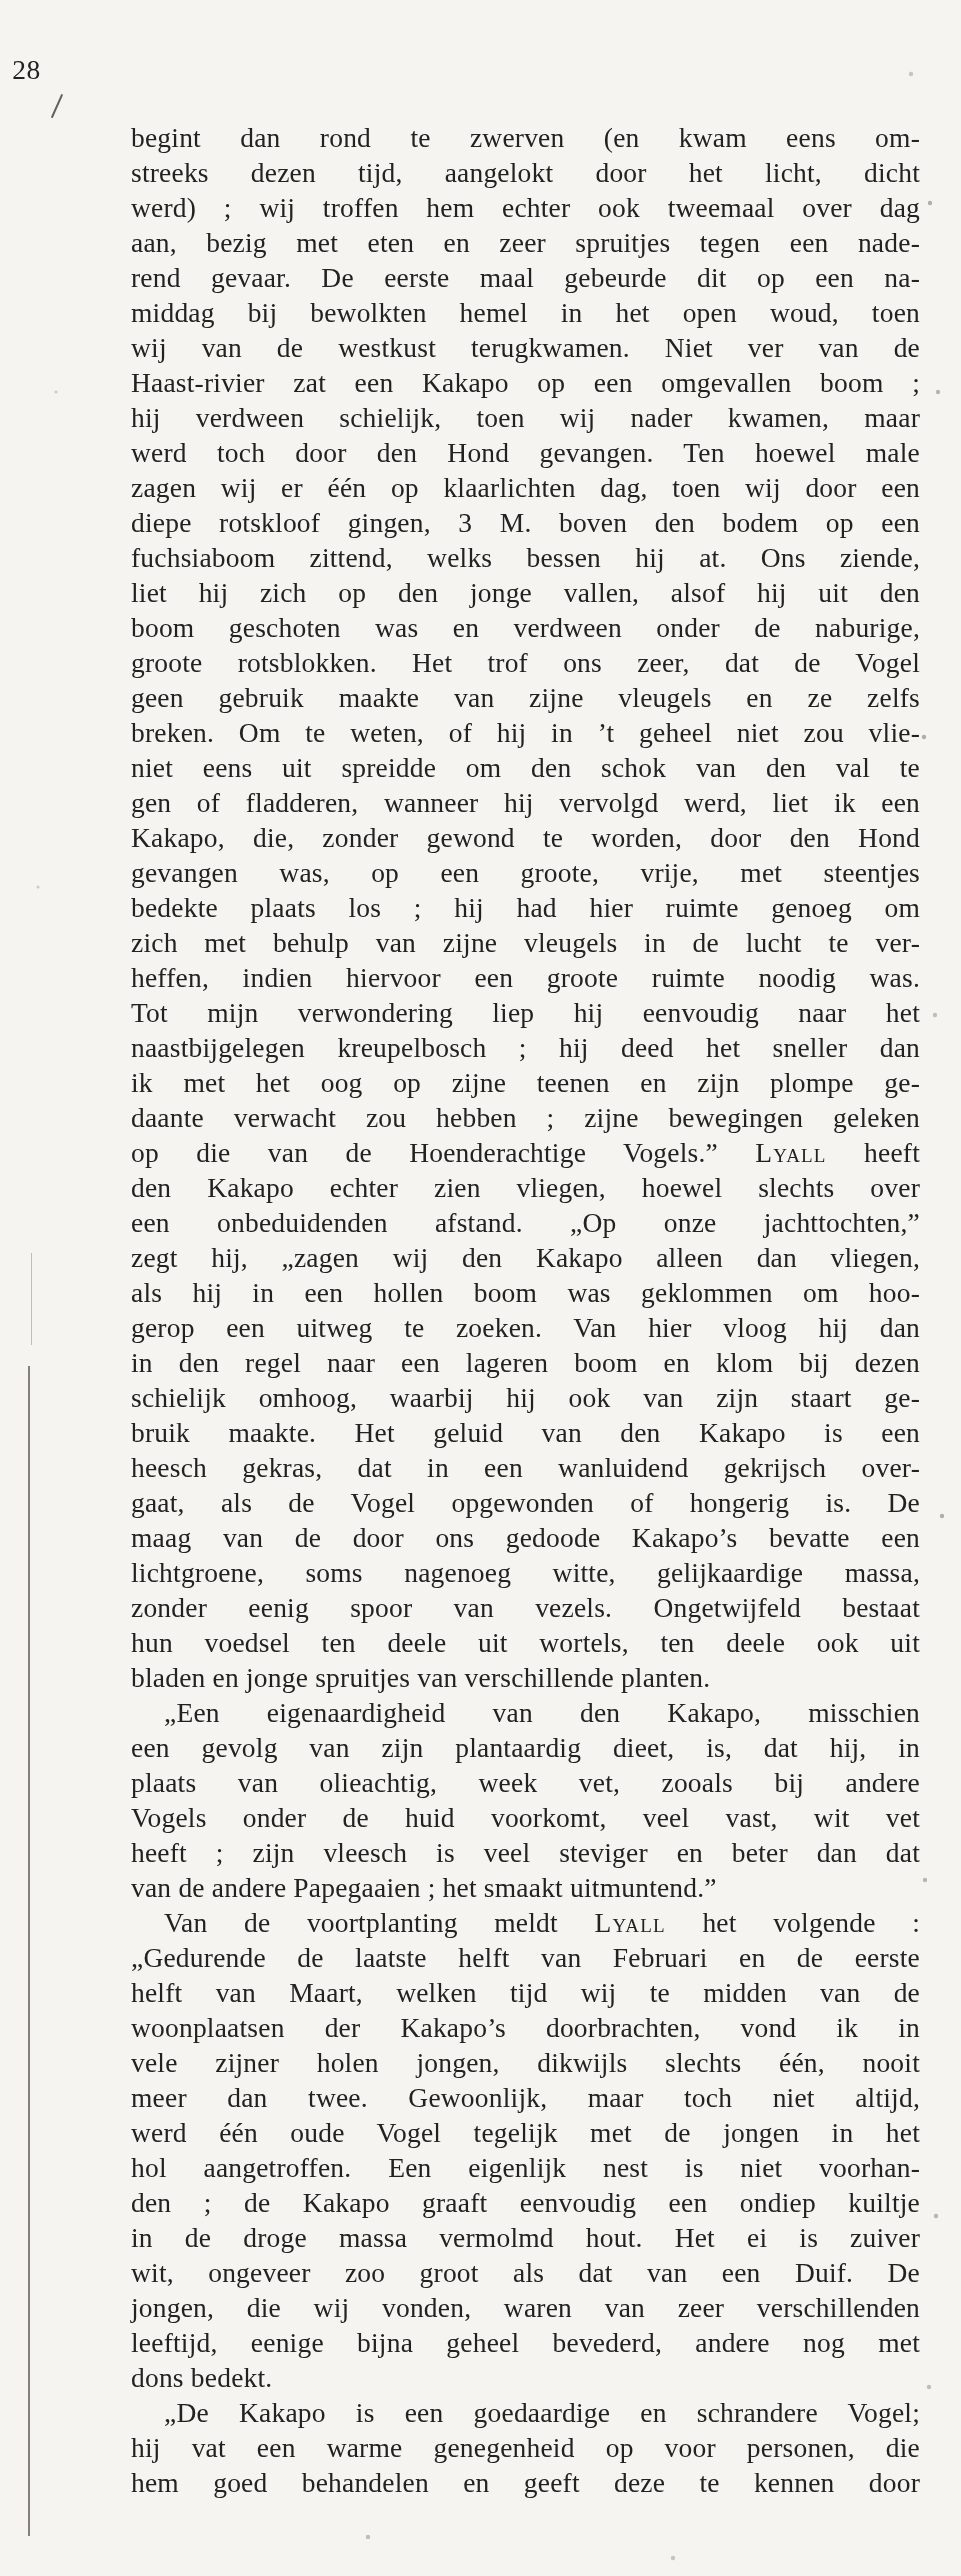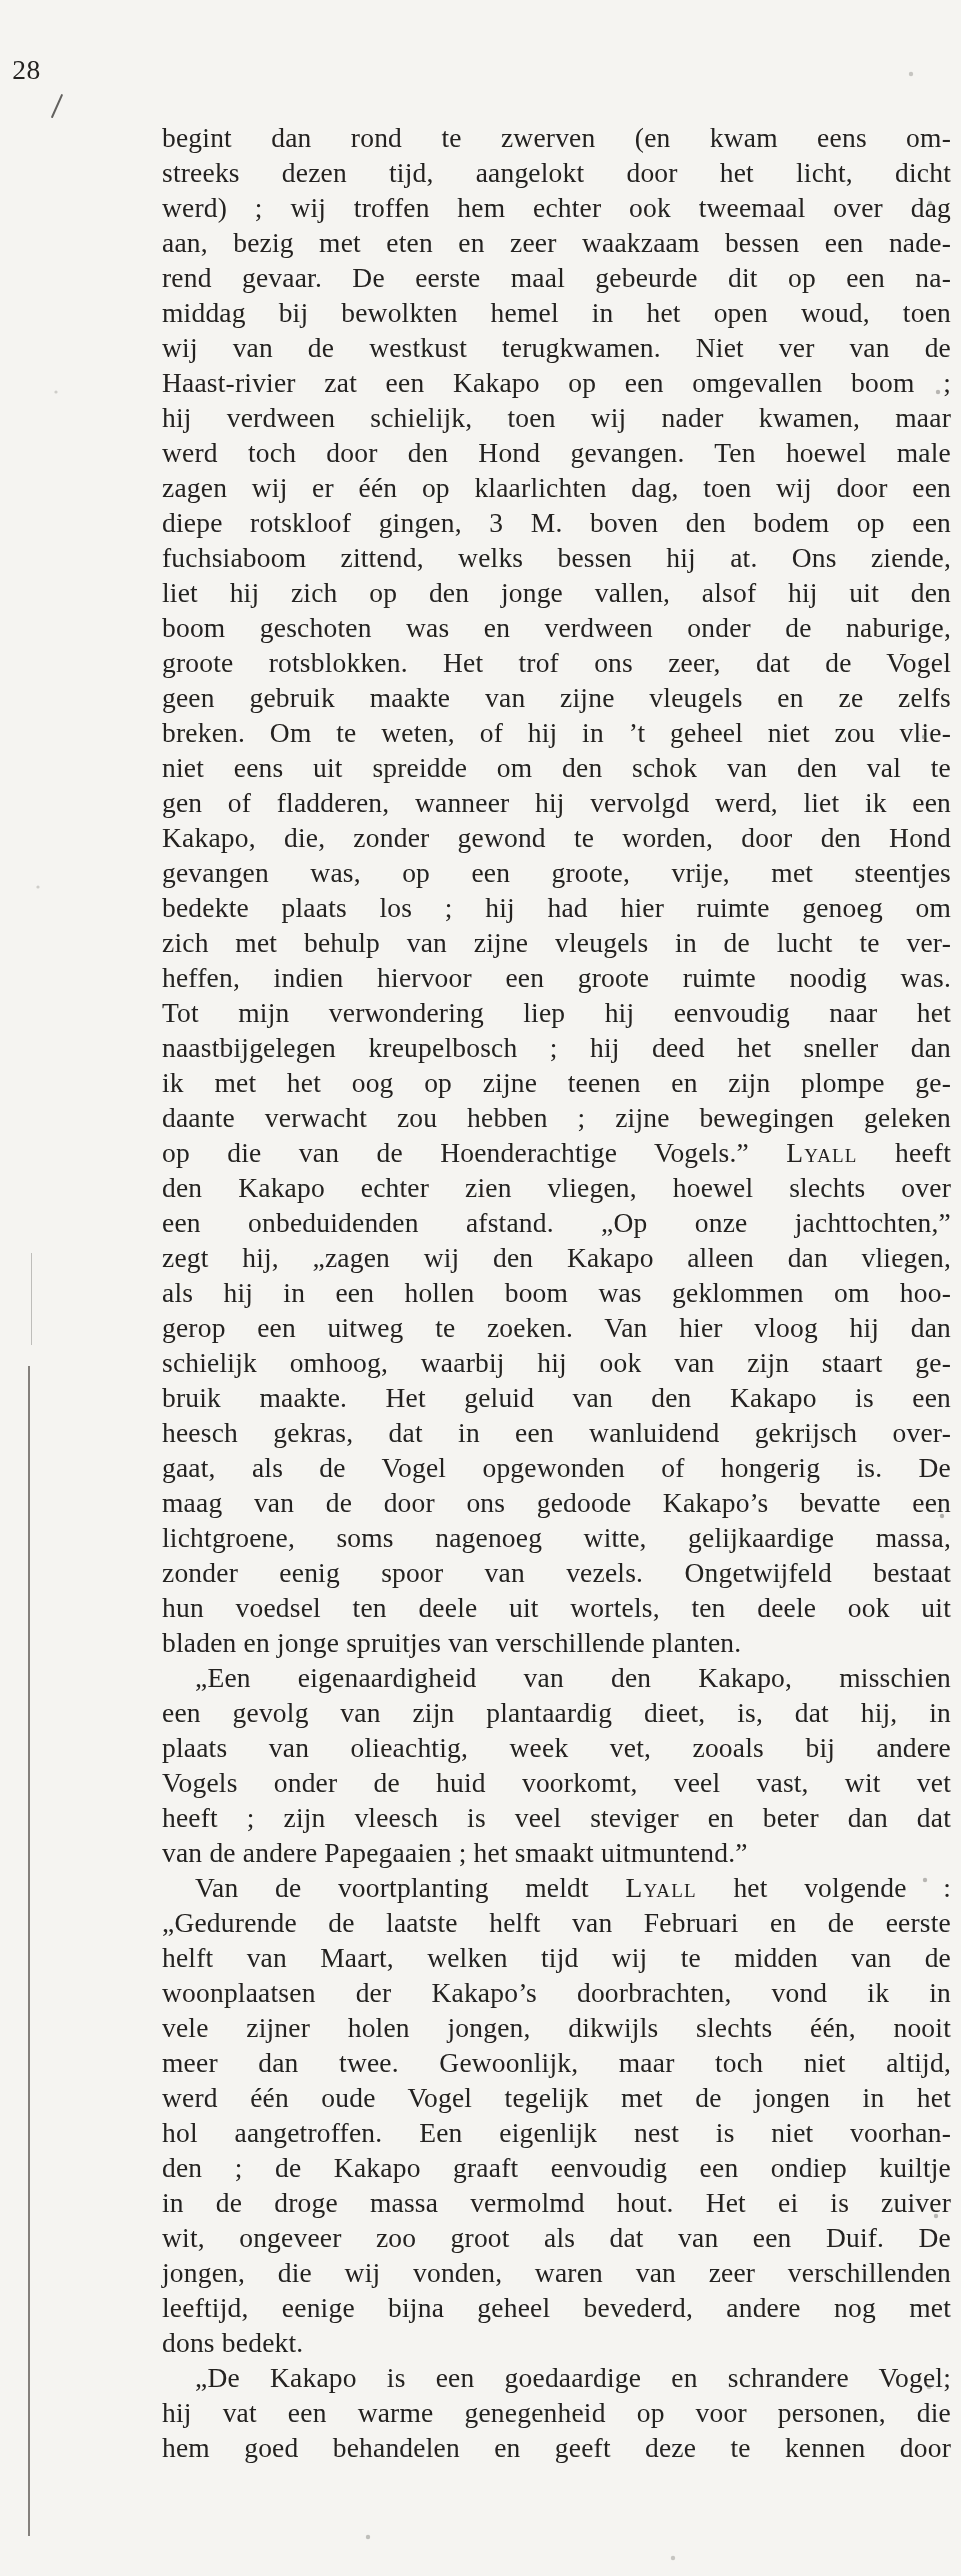--- a/index.html
+++ b/index.html
@@ -35,21 +35,20 @@
     border-radius: 1.2px;
   }
   .text-block {
     position: absolute;
     left: 131px;
     top: 120px;
     width: 789px;
     font-size: 27.5px;
     line-height: 35px;
     letter-spacing: 0.2px;
-    margin-left: 31px;
   }
   .paragraph { margin: 0; }
   .line {
     text-align: justify;
     text-align-last: justify;
     white-space: normal;
   }
   .line.para-end {
     text-align-last: left;
   }
@@ -102,21 +101,21 @@
 <body>
 
 <div class="page">
   <div class="page-number">28</div>
   <div class="stray-mark"></div>
   <div class="text-block">
       <div class="paragraph">
         <div class="line">begint dan rond te zwerven (en kwam eens om-</div>
         <div class="line">streeks dezen tijd, aangelokt door het licht, dicht</div>
         <div class="line">werd) ; wij troffen hem echter ook tweemaal over dag</div>
-        <div class="line">aan, bezig met eten en zeer waakzaam bessen een nade-</div>
+        <div class="line">aan, bezig met eten en zeer spruitjes tegen een nade-</div>
         <div class="line">rend gevaar. De eerste maal gebeurde dit op een na-</div>
         <div class="line">middag bij bewolkten hemel in het open woud, toen</div>
         <div class="line">wij van de westkust terugkwamen. Niet ver van de</div>
         <div class="line">Haast-rivier zat een Kakapo op een omgevallen boom ;</div>
         <div class="line">hij verdween schielijk, toen wij nader kwamen, maar</div>
         <div class="line">werd toch door den Hond gevangen. Ten hoewel male</div>
         <div class="line">zagen wij er één op klaarlichten dag, toen wij door een</div>
         <div class="line">diepe rotskloof gingen, 3 M. boven den bodem op een</div>
         <div class="line">fuchsiaboom zittend, welks bessen hij at. Ons ziende,</div>
         <div class="line">liet hij zich op den jonge vallen, alsof hij uit den</div>
@@ -134,20 +133,21 @@
         <div class="line">Tot mijn verwondering liep hij eenvoudig naar het</div>
         <div class="line">naastbijgelegen kreupelbosch ; hij deed het sneller dan</div>
         <div class="line">ik met het oog op zijne teenen en zijn plompe ge-</div>
         <div class="line">daante verwacht zou hebben ; zijne bewegingen geleken</div>
         <div class="line">op die van de Hoenderachtige Vogels.” <span class="smallcaps">Lyall</span> heeft</div>
         <div class="line">den Kakapo echter zien vliegen, hoewel slechts over</div>
         <div class="line">een onbeduidenden afstand. „Op onze jachttochten,”</div>
         <div class="line">zegt hij, „zagen wij den Kakapo alleen dan vliegen,</div>
         <div class="line">als hij in een hollen boom was geklommen om hoo-</div>
         <div class="line">gerop een uitweg te zoeken. Van hier vloog hij dan</div>
+        <div class="line">in den regel naar een lageren boom en klom bij dezen</div>
         <div class="line">schielijk omhoog, waarbij hij ook van zijn staart ge-</div>
         <div class="line">bruik maakte. Het geluid van den Kakapo is een</div>
         <div class="line">heesch gekras, dat in een wanluidend gekrijsch over-</div>
         <div class="line">gaat, als de Vogel opgewonden of hongerig is. De</div>
         <div class="line">maag van de door ons gedoode Kakapo’s bevatte een</div>
         <div class="line">lichtgroene, soms nagenoeg witte, gelijkaardige massa,</div>
         <div class="line">zonder eenig spoor van vezels. Ongetwijfeld bestaat</div>
         <div class="line">hun voedsel ten deele uit wortels, ten deele ook uit</div>
         <div class="line para-end">bladen en jonge spruitjes van verschillende planten.</div>
       </div>

